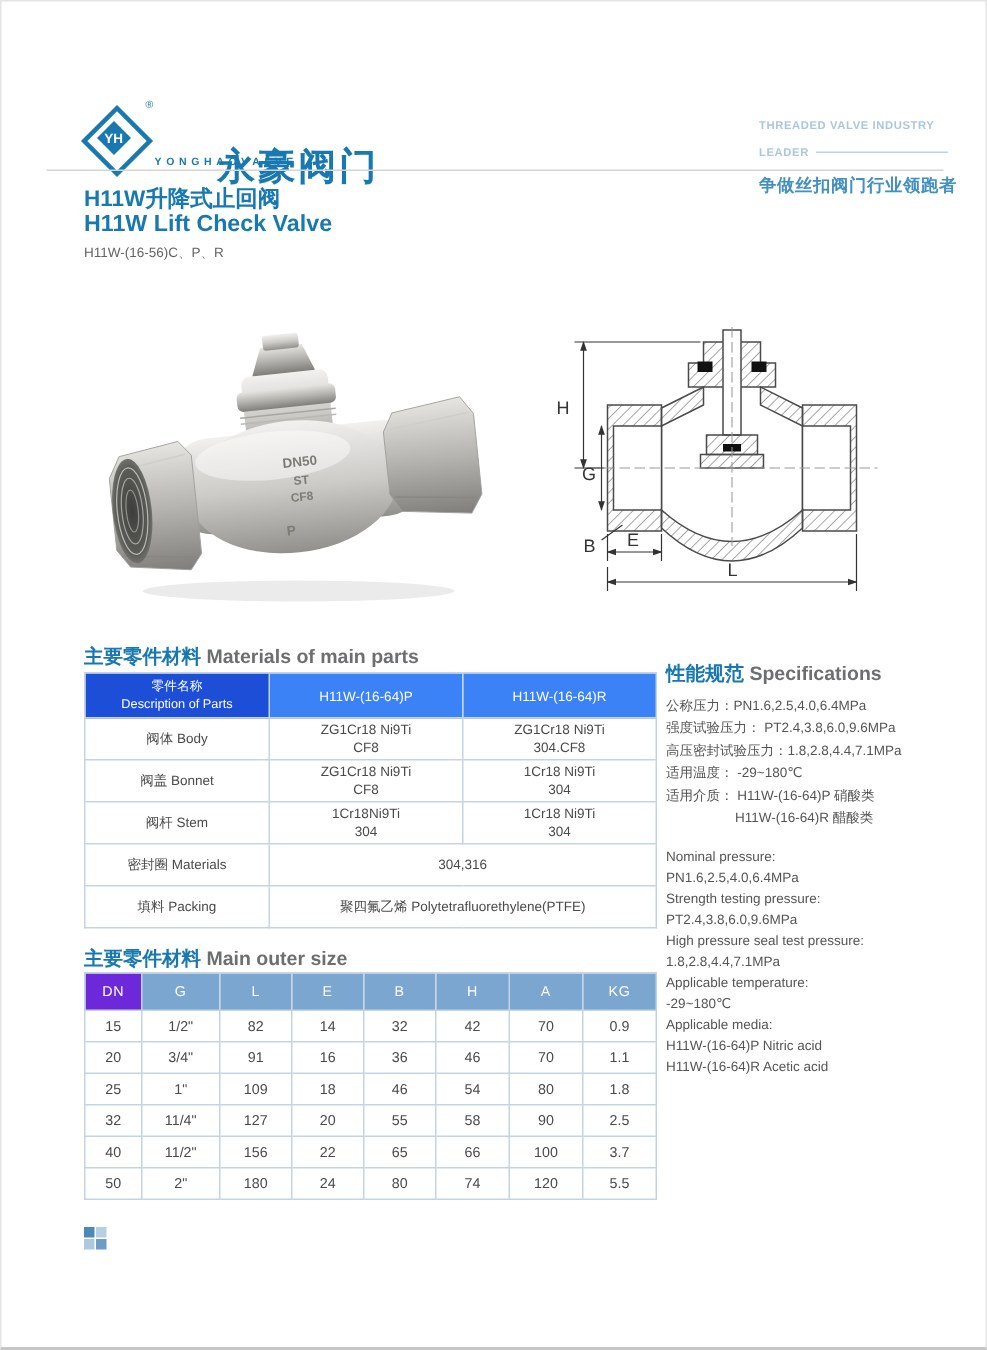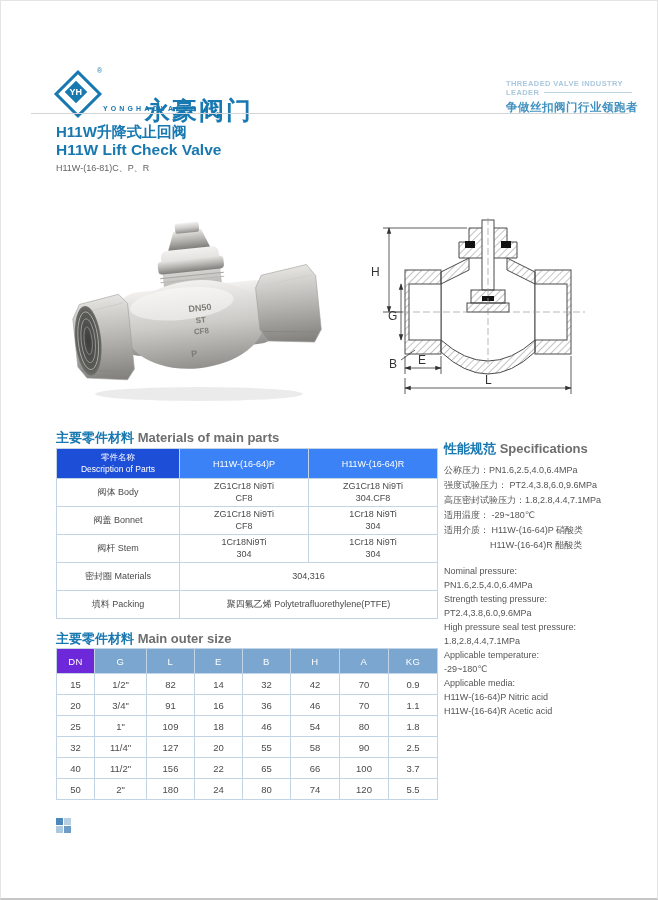--- a/index.html
+++ b/index.html
@@ -11,23 +11,23 @@
   
   .logo{position:absolute;left:52px;top:68px;width:46px;height:46px;}
   .logo .d1{position:absolute;left:8px;top:8px;width:28px;height:28px;transform:rotate(45deg);border:3px solid #1878b0;background:#fff;}
   .logo .d2{position:absolute;left:15px;top:15px;width:16px;height:16px;transform:rotate(45deg);background:#1878b0;display:flex;align-items:center;justify-content:center;}
   .logo .glyph{transform:rotate(-45deg);color:#fff;font-size:9px;font-weight:bold;line-height:1;}
   .logo .reg{position:absolute;left:44px;top:-2px;font-size:7px;color:#1878b0;}
   .brand-cn{position:absolute;left:100px;top:93px;font-size:25px;font-weight:bold;color:#1878b0;letter-spacing:2px;margin-left:44px;}
   .brand-en{position:absolute;left:102px;top:104px;font-size:7px;font-weight:bold;color:#1878b0;letter-spacing:3.1px;}
   .slogan{position:absolute;left:505px;top:78px;width:126px;}
   .slogan .l1{color:#a9c8dd;font-size:7.5px;font-weight:bold;letter-spacing:.4px;}
-  .slogan .l2{display:flex;align-items:center;color:#a9c8dd;font-size:7.5px;font-weight:bold;letter-spacing:.4px;margin-top:0;}
+  .slogan .l2{display:flex;align-items:center;color:#a9c8dd;font-size:7.5px;font-weight:bold;letter-spacing:.4px;margin-top:9px;}
   .slogan .l2 .rule{flex:1;border-top:1px solid #bcd3e2;margin-left:5px;}
-  .slogan .cn{color:#4190bf;font-size:11.5px;font-weight:bold;margin-top:3px;letter-spacing:.5px;white-space:nowrap;}
+  .slogan .cn{color:#4190bf;font-size:11.5px;font-weight:bold;margin-top:10px;letter-spacing:.5px;white-space:nowrap;}
   .header-rule{position:absolute;left:30px;right:28px;top:112px;border-top:1px solid #d4d4d4;}
   
   .title-cn{position:absolute;left:55px;top:122px;font-size:15px;font-weight:bold;color:#1878b0;}
   .title-en{position:absolute;left:55px;top:140px;font-size:15.5px;font-weight:bold;color:#1878b0;text-align:center;}
   .title-models{position:absolute;left:55px;top:161px;font-size:9px;color:#636466;}
   
   .photo{position:absolute;left:62px;top:213px;width:272px;height:197px;}
   .draw{position:absolute;left:344px;top:211px;width:286px;height:200px;}
   
   .sec-title{position:absolute;font-size:13px;font-weight:bold;white-space:nowrap;}
@@ -81,21 +81,21 @@
     <div class="l2">
       <span>LEADER</span>
       <span class="rule"></span>
     </div>
     <div class="cn">争做丝扣阀门行业领跑者</div>
   </div>
   <div class="header-rule"></div>
 
   <div class="title-cn">H11W升降式止回阀</div>
   <div class="title-en">H11W Lift Check Valve</div>
-  <div class="title-models">H11W-(16-81)C、P、R</div>
+  <div class="title-models">H11W-(16-56)C、P、R</div>
 
   <svg class="photo" viewBox="0 0 272 197">
     <defs>
       <linearGradient id="g1" x1="0" y1="0" x2="0" y2="1">
         <stop offset="0" stop-color="#f2f1ef"></stop>
           <stop offset=".5" stop-color="#cccbc8"></stop>
           <stop offset="1" stop-color="#91908c"></stop>
       </linearGradient>
       <linearGradient id="g2" x1="0" y1="0" x2="0" y2="1">
         <stop offset="0" stop-color="#e6e5e2"></stop>

